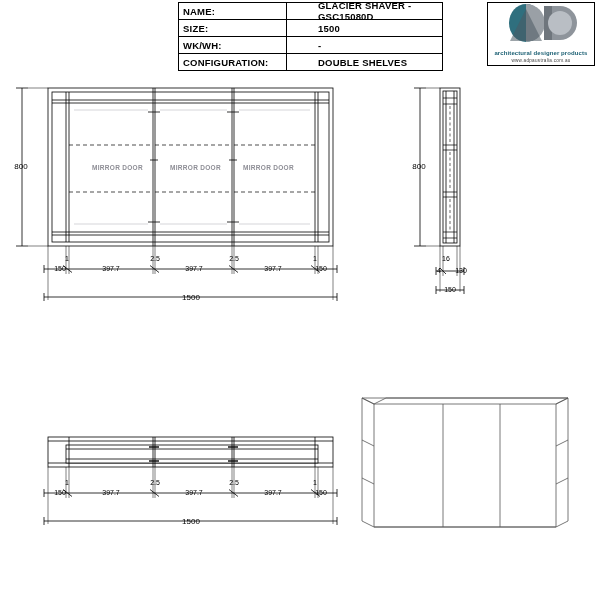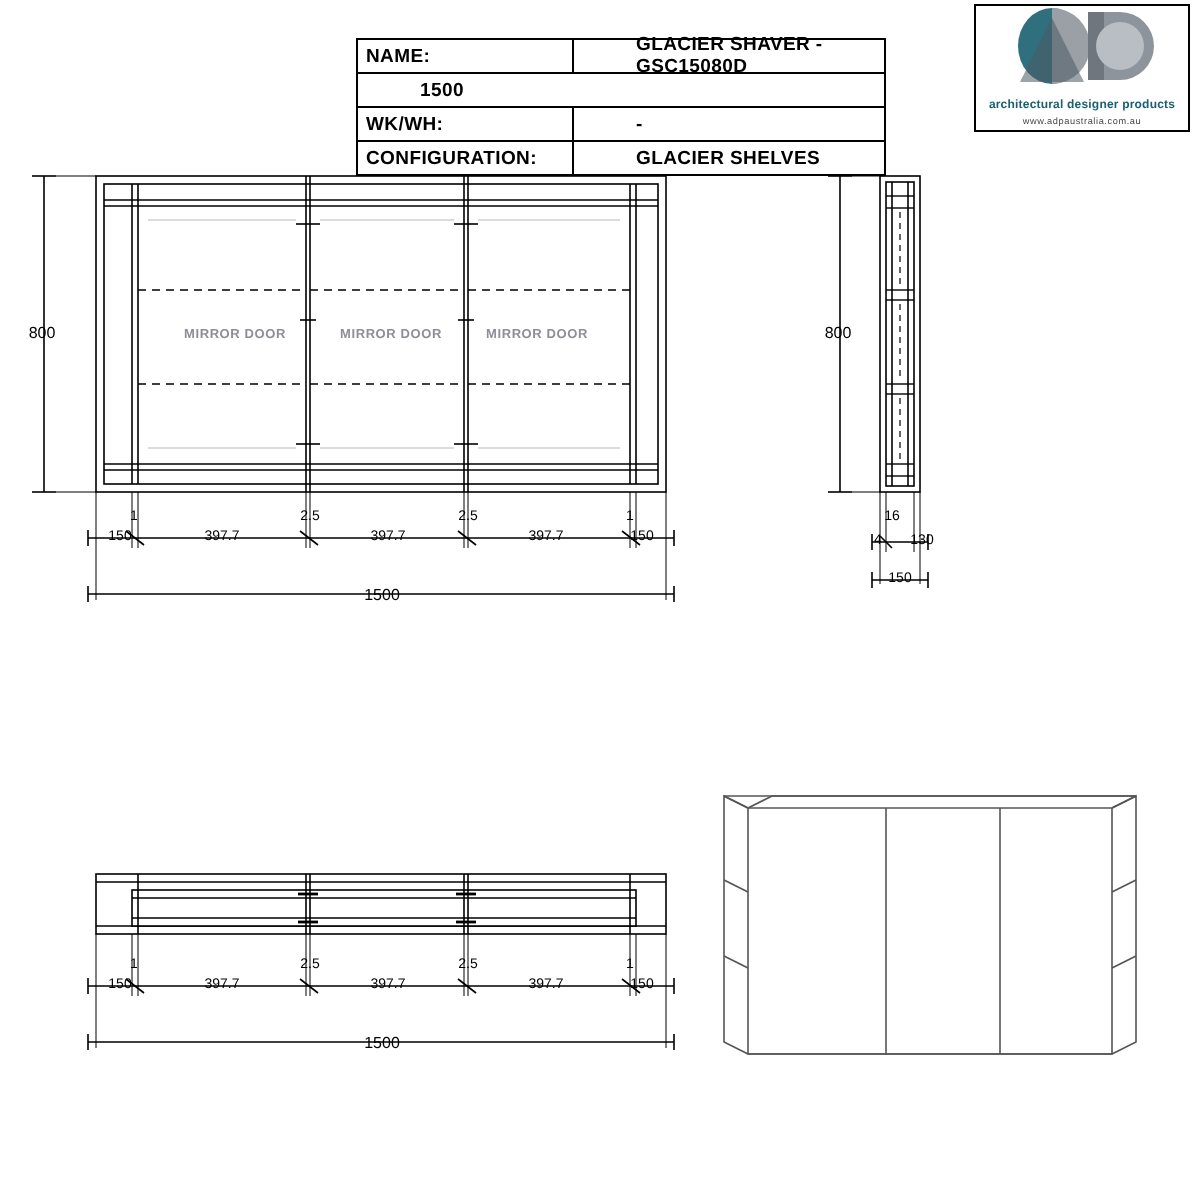--- a/index.html
+++ b/index.html
@@ -18,21 +18,21 @@
   .page {
     position: relative;
     width: 600px;
     height: 600px;
   }
 
   
   .titleblock {
     position: absolute;
     left: 178px;
-    top: 19px;
+    top: 2px;
     width: 265px;
     border: 1px solid #000;
     border-bottom: none;
     box-sizing: border-box;
     font-size: 9.5px;
     font-weight: bold;
   }
   .tb-row {
     display: flex;
     border-bottom: 1px solid #000;
@@ -131,29 +131,30 @@
 <body>
 
 <div class="page">
 
   <div class="titleblock">
     <div class="tb-row">
       <div class="tb-label">NAME:</div>
       <div class="tb-value">GLACIER SHAVER - GSC15080D</div>
     </div>
     <div class="tb-row">
+      <div class="tb-label">SIZE:</div>
       <div class="tb-value">1500</div>
     </div>
     <div class="tb-row">
       <div class="tb-label">WK/WH:</div>
       <div class="tb-value">-</div>
     </div>
     <div class="tb-row">
       <div class="tb-label">CONFIGURATION:</div>
-      <div class="tb-value">GLACIER SHELVES</div>
+      <div class="tb-value">DOUBLE SHELVES</div>
     </div>
   </div>
 
   <div class="logobox">
     <svg class="logo-art" viewBox="0 0 108 44">
       <ellipse cx="38" cy="20" rx="17" ry="19" fill="#2f6f7e"></ellipse>
       <path d="M38 1 a19 19 0 0 1 0 38 z" fill="#9aa0a6"></path>
       <path d="M56 3 h16 a17 17 0 0 1 0 34 h-16 z" fill="#8e949b"></path>
       <path d="M56 3 h8 v34 h-8 z" fill="#6f767d"></path>
       <circle cx="72" cy="20" r="12" fill="#b9bec4"></circle>

